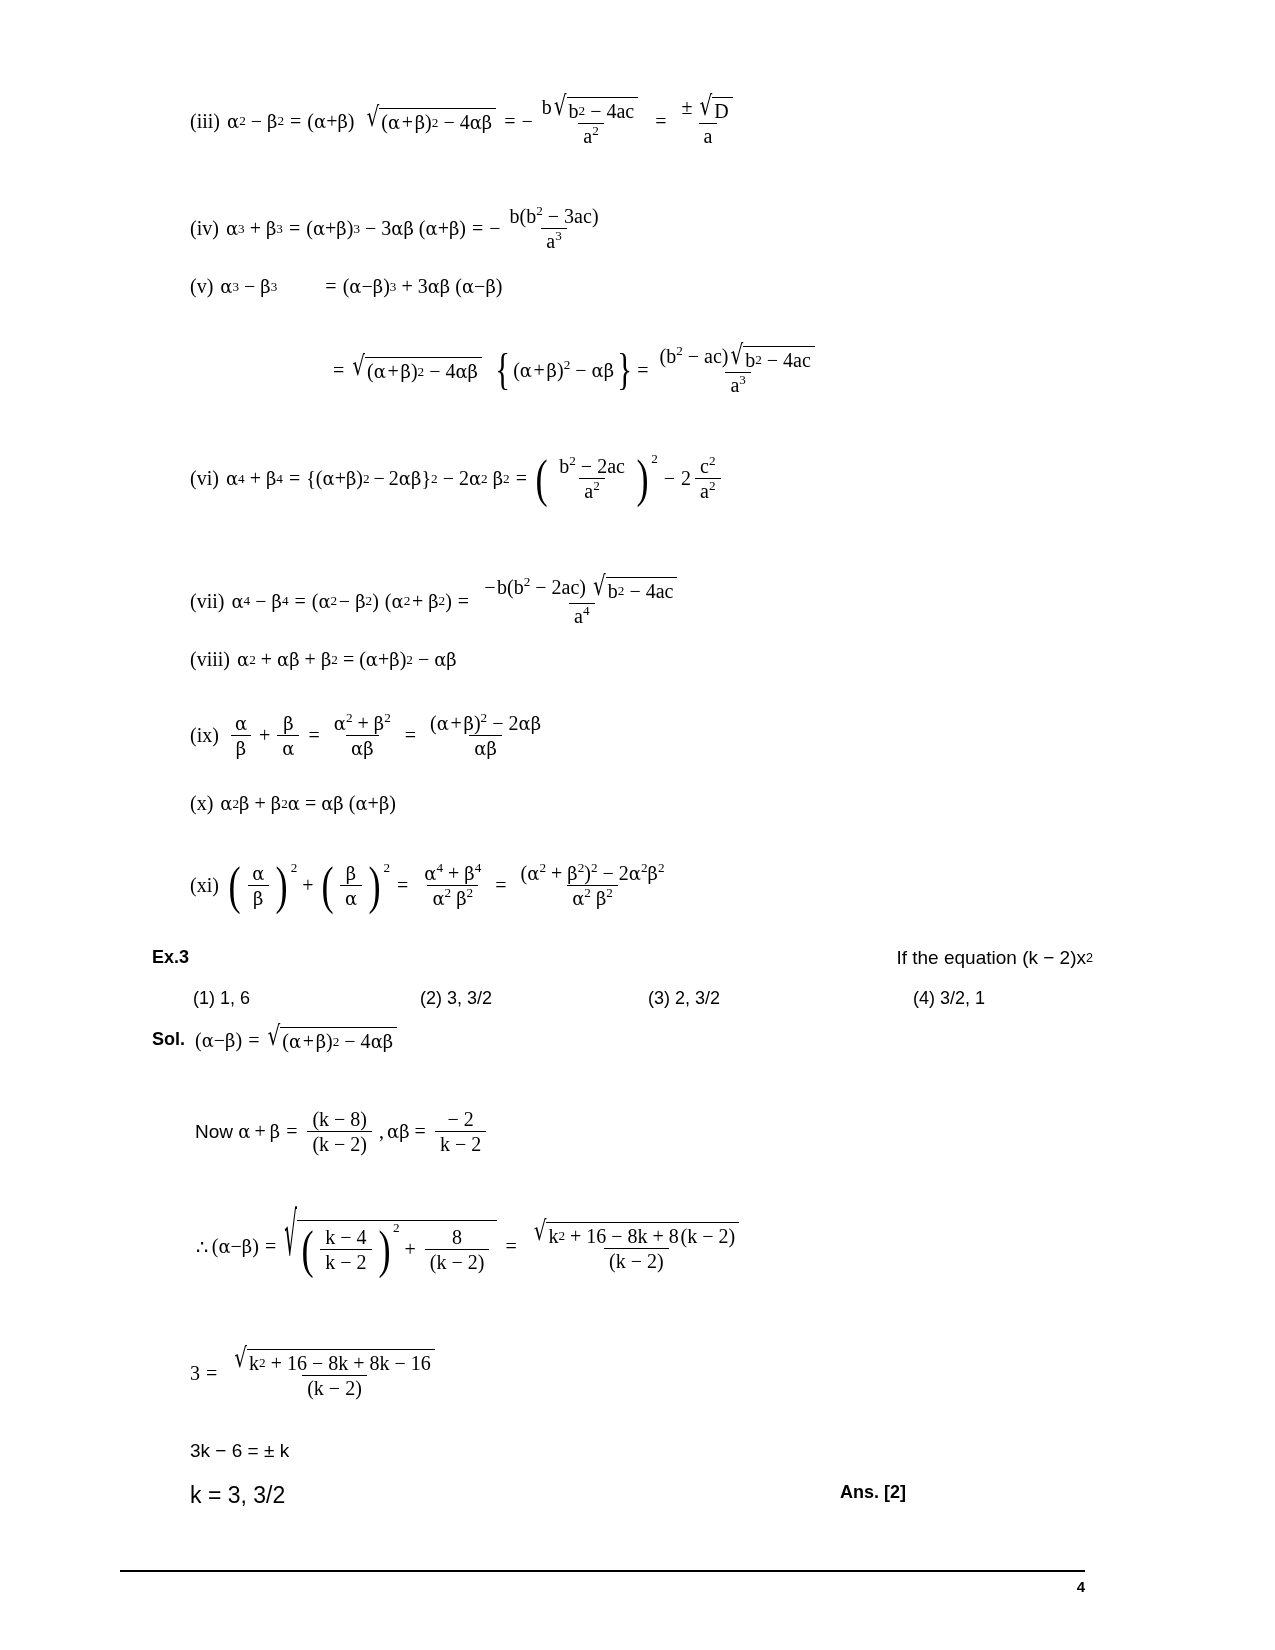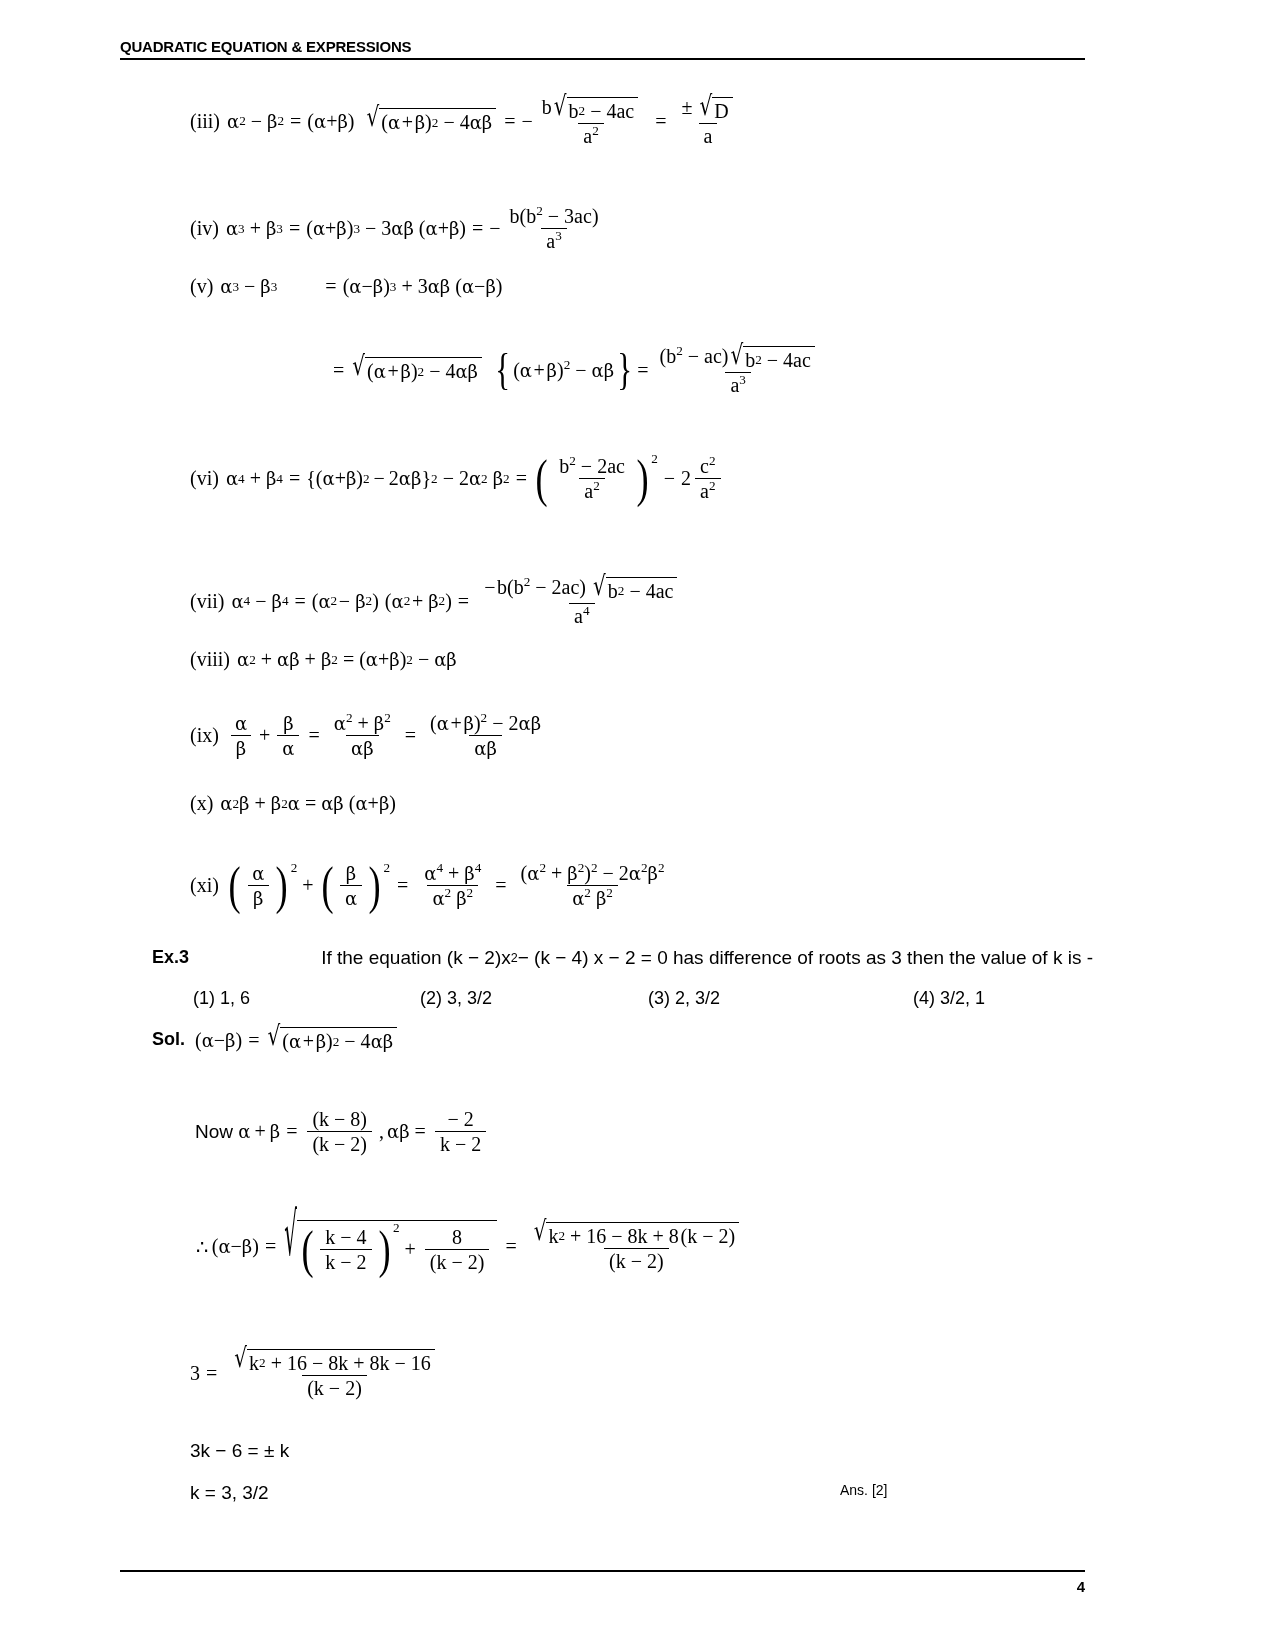--- a/index.html
+++ b/index.html
@@ -123,31 +123,27 @@
     font-size: 2.4em;
     line-height: 0.6;
     transform: scaleX(0.7);
     display: inline-block;
   }
 
   .sup-after { font-size: 0.66em; vertical-align: super; line-height: 0; }
 
   .opt-row { position: absolute; font-size: 18px; }
 
-  .ans { position: absolute; font-size: 14px; font-weight: normal; }
+  .ans { position: absolute; font-size: 18px; font-weight: bold; }
 </style>
 </head>
 <body>
 
 <div class="page">
 
-  <div class="header">
-    <div class="header-title">QUADRATIC EQUATION &amp; EXPRESSIONS</div>
-    <div class="header-rule"></div>
-  </div>
 
   <div class="row" style="left:190px; top:96px;">
     <span class="m" style="font-size:20px;">
       <span>(iii)</span>
       <span style="display:inline-block;width:7px;"></span>
       <span class="gk">α</span><sup class="e">2</sup>
       <span style="padding:0 5px;">−</span>
       <span class="gk">β</span><sup class="e">2</sup>
       <span style="padding:0 6px;">=</span>
       (<span class="gk">α</span> + <span class="gk">β</span>)
@@ -386,21 +382,20 @@
   </div>
 
   <div class="row" style="left:127px; top:947px;">
     <span class="lbl bold">Ex.3</span>
   </div>
 
   <div class="row" style="left:193px; top:947px; width:900px;text-align:right;">
     <span class="ms" style="font-size:19px;">
       <span>If the equation (k − 2)x</span>
         <sup class="e">2</sup>
-        <span> − (k − 4) x − 2 = 0 has difference of roots as 3 then the value of k is -</span>
     </span>
   </div>
 
   <div class="opt-row" style="left:193px; top:988px;">
     <span>(1)</span>
     <span>1, 6</span>
   </div>
   <div class="opt-row" style="left:420px; top:988px;">
     <span>(2)</span>
     <span>3, 3/2</span>
@@ -503,21 +498,21 @@
         <span class="den">(k − 2)</span>
       </span>
     </span>
   </div>
 
   <div class="row" style="left:190px; top:1440px;">
     <span class="ms" style="font-size:19px;">3k − 6 = ± k</span>
   </div>
 
   <div class="row" style="left:190px; top:1482px;">
-    <span class="ms" style="font-size:19px;">k = 3, 3/2</span>
+    <span class="ms" style="font-size:23px;">k = 3, 3/2</span>
   </div>
 
   <div class="ans" style="left:840px; top:1482px;">Ans. [2]</div>
 
   <div class="footer-rule"></div>
   <div class="footer-page">4</div>
 
 </div>
 
 </body></html>

